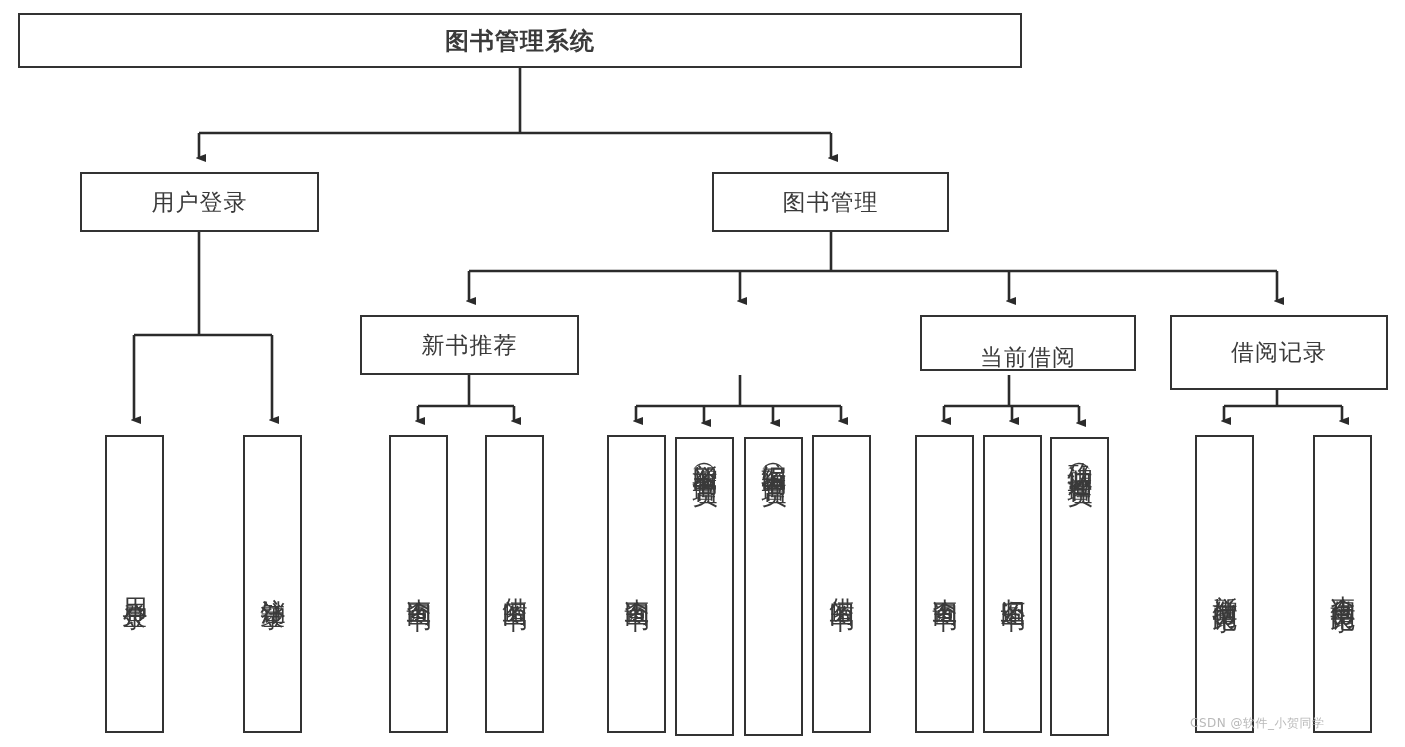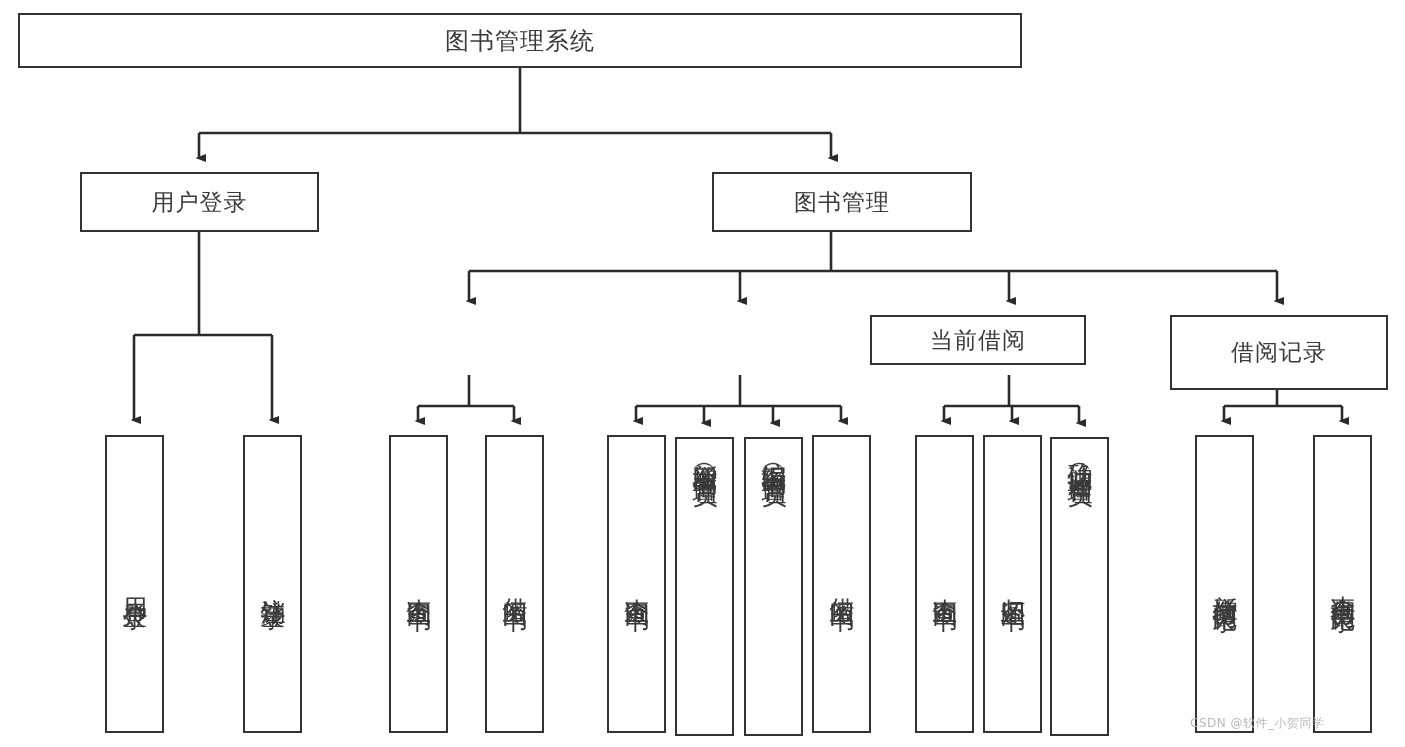--- a/index.html
+++ b/index.html
@@ -124,32 +124,35 @@
       <path d="M1012,406 L1012,421" marker-end="url(#arrow)"></path>
       <path d="M1079,406 L1079,423" marker-end="url(#arrow)"></path>
 
       <path d="M1277,375 L1277,406"></path>
       <path d="M1224,406 L1342,406"></path>
       <path d="M1224,406 L1224,421" marker-end="url(#arrow)"></path>
       <path d="M1342,406 L1342,421" marker-end="url(#arrow)"></path>
     </g>
   </svg>
 
-  <div class="node root horiz" style="left:18px; top:13px; width:1004px; height:55px;">
+  <div class="node root horiz" style="left:18px; top:13px; width:1004px; height:55px;font-weight:bold;">
     <span class="lbl">图书管理系统</span>
   </div>
 
   <div class="node horiz" style="left:80px; top:172px; width:239px; height:60px;">
     <span class="lbl">用户登录</span>
   </div>
-  <div class="node horiz" style="left:712px; top:172px; width:260px; height:60px;">
+  <div class="node horiz" style="left:712px; top:172px; width:237px; height:60px;">
     <span class="lbl">图书管理</span>
   </div>
 
-  <div class="node horiz" style="left:870px; top:315px; width:216px; height:50px;">
+  <div class="node horiz" style="left:360px; top:315px; width:219px; height:60px;">
+    <span class="lbl">新书推荐</span>
+  </div>
+  <div class="node horiz" style="left:920px; top:315px; width:216px; height:56px;align-items:flex-end;">
     <span class="lbl">当前借阅</span>
   </div>
   <div class="node horiz" style="left:1170px; top:315px; width:218px; height:75px;">
     <span class="lbl">借阅记录</span>
   </div>
 
   <div class="node vert" style="left:105px; top:435px; width:59px; height:298px;">
     <span class="lbl">用户登录</span>
   </div>
   <div class="node vert" style="left:243px; top:435px; width:59px; height:298px;">

